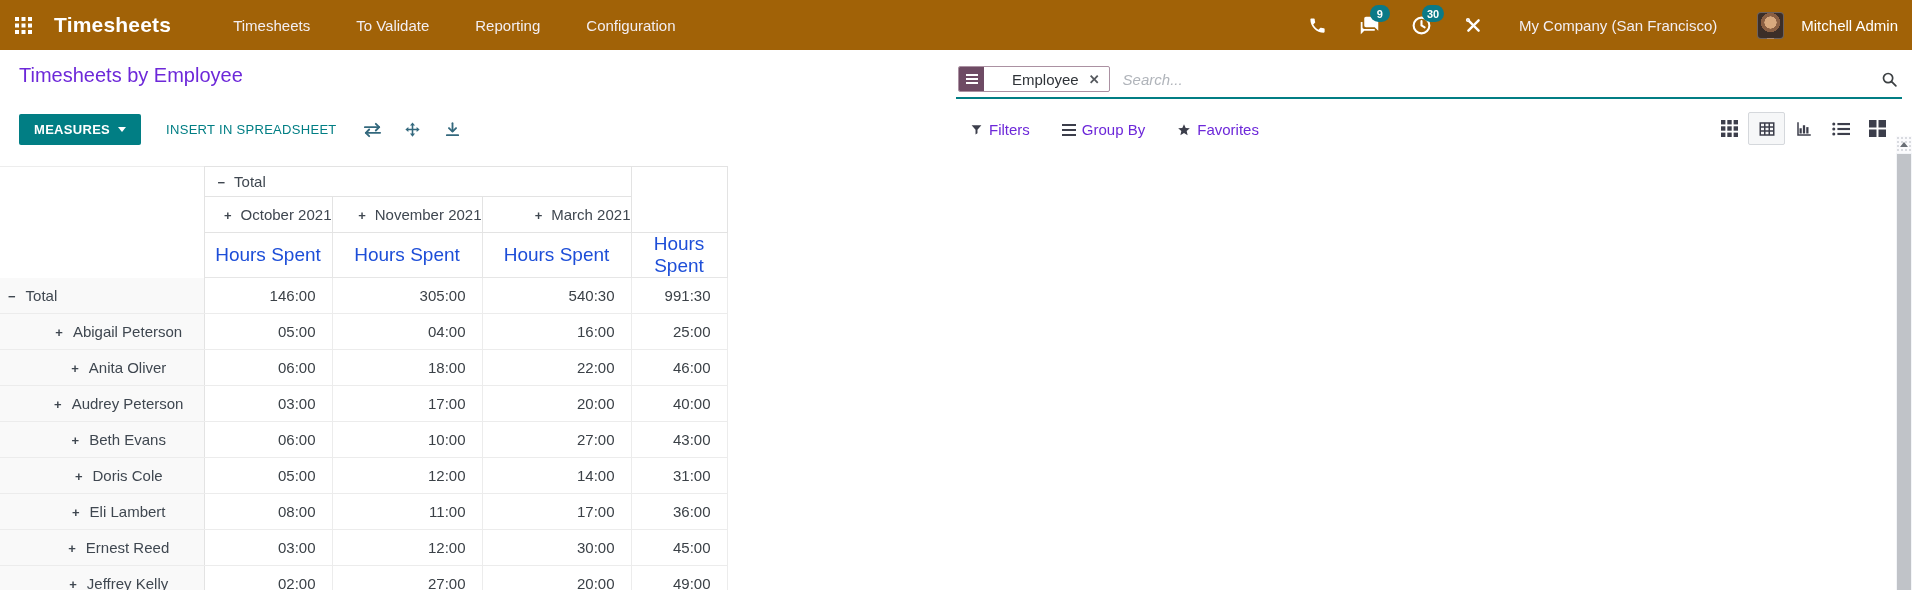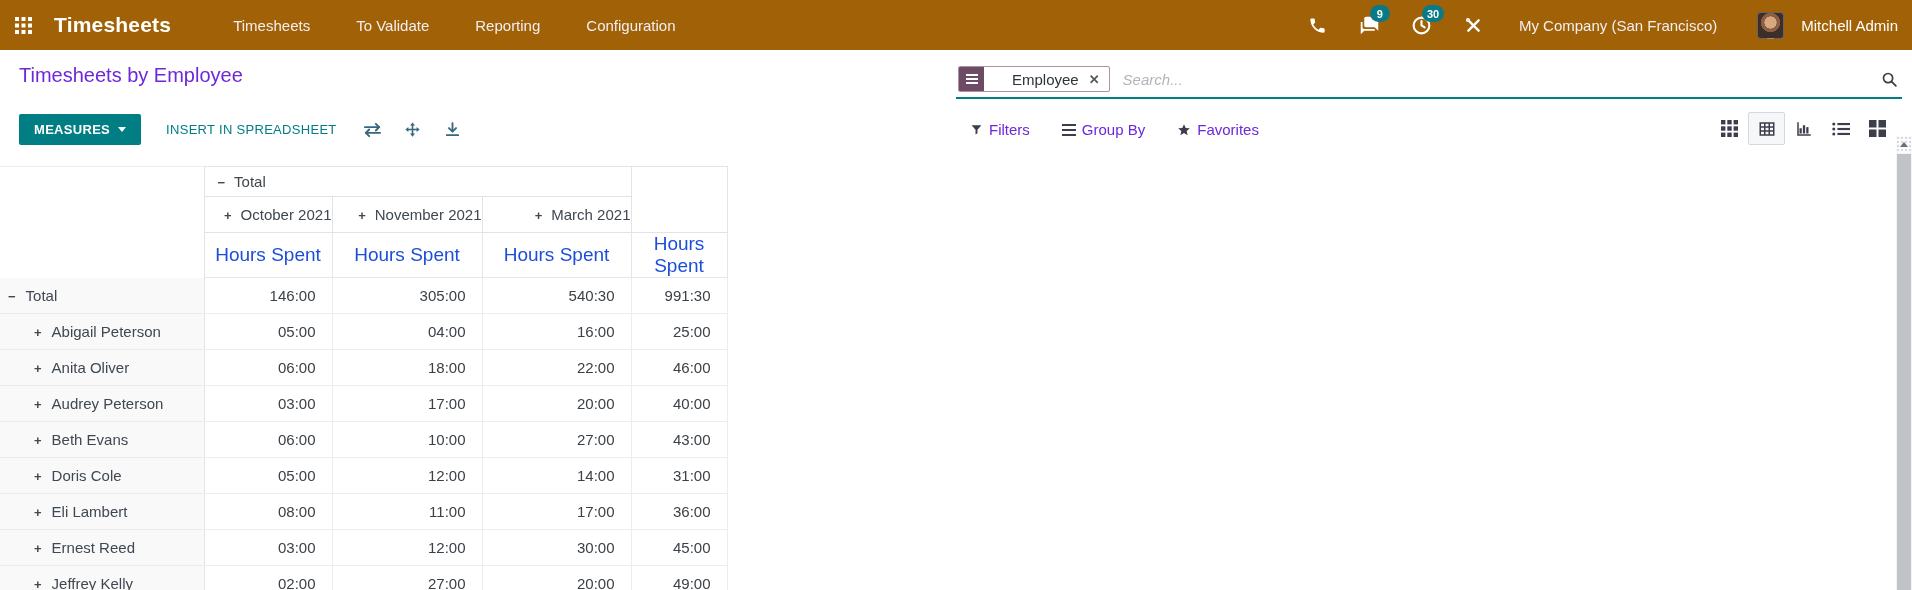--- a/index.html
+++ b/index.html
@@ -77,21 +77,21 @@
   th.corner { border-right:1px solid #e3e3e3; border-top:1px solid #ededed; background:#fff; }
   th.colgrp { text-align:left; padding-left:13px; border:1px solid #e3e3e3; border-left:0; cursor:pointer; }
   th.tot-empty { border:1px solid #e3e3e3; border-left:0; }
   th.month { text-align:right; padding-left:13px; border:1px solid #e3e3e3; border-left:0; cursor:pointer; white-space:nowrap; }
   th.measure { text-align:center; font-size:19px; color:#1d4ed8; border:1px solid #e6e6e6; border-left:0; }
   .pm { font-weight:700; font-size:13px; margin-right:9px; color:#3f4750; }
   tbody th.rowlab { background:#f9f9f9; text-align:left; border-bottom:1px solid #ececec;
                     border-right:1px solid #e3e3e3; cursor:pointer; white-space:nowrap; }
   tbody th.rowlab .pm { margin-right:10px; }
   tbody th.lvl0 { padding-left:8px; }
-  tbody th.lvl1 { padding-left:34px; }
+  tbody th.lvl1 { padding-left:34px;text-align:center; }
   td.val { text-align:right; padding-right:16px; border-bottom:1px solid #ececec;
            border-right:1px solid #ececec; color:#3b4147; }
   .b { font-weight:700; }
 
   
   .scrollbar { position:absolute; right:0; top:136px; bottom:0; width:16px; background:#f3f5f8; }
   .sb-up { height:17px; background:#fbfbfd;
            background-image:radial-gradient(#d9dbe0 1px, transparent 1.2px); background-size:4px 4px;
            display:flex; align-items:center; justify-content:center; cursor:pointer; }
   .sb-up i { width:0; height:0; border-left:4px solid transparent; border-right:4px solid transparent;

